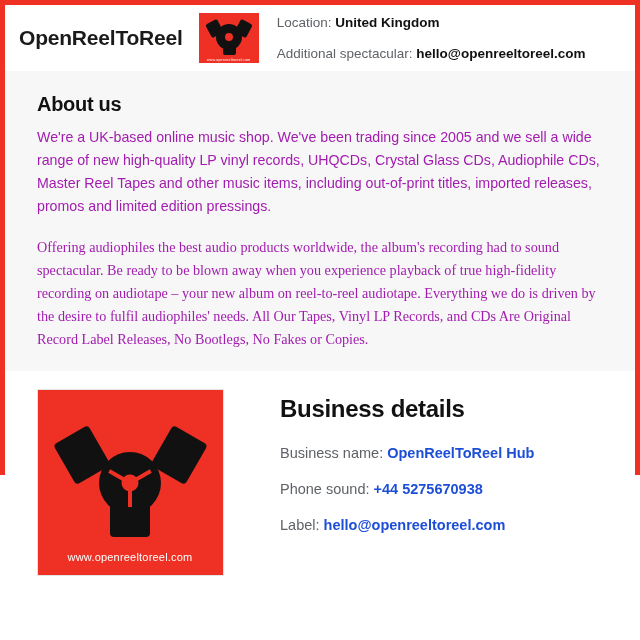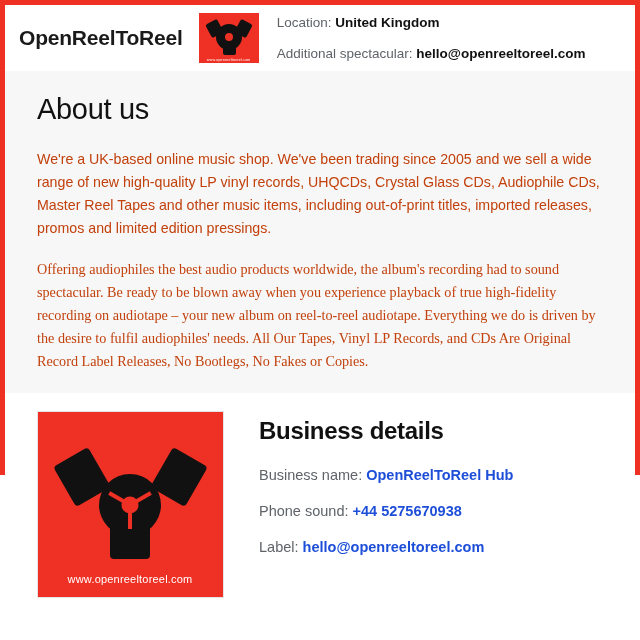--- a/index.html
+++ b/index.html
@@ -108,31 +108,31 @@
     font-weight: bold;
   }
 
   
   .about {
     background: #f7f7f7;
     padding: 16px 32px 20px 32px;
     flex: 0 0 auto;
   }
   .about h2 {
-    margin: 6px 0 22px 0;
-    font-size: 29px;
+    margin: 6px 0 10px 0;
+    font-size: 20px;
     color: #111111;
-    font-weight: normal;
+    font-weight: bold;
     letter-spacing: -0.3px;
   }
   .about p {
     margin: 0 0 18px 0;
     font-size: 14.2px;
     line-height: 1.62;
-    color: #c2410c;
+    color: #a21caf;
   }
   .about p:last-child { margin-bottom: 0; font-family: Liberation Serif, serif; }
 
   
   .details {
     display: flex;
     align-items: flex-start;
     padding: 18px 30px 10px 30px;
     background: #ffffff;
     flex: 1 1 auto;
@@ -201,21 +201,21 @@
     bottom: 12px;
     left: 0;
     right: 0;
     text-align: center;
     font-size: 11px;
     color: #ffffff;
     letter-spacing: 0.2px;
   }
   .biz {
     flex: 1 1 auto;
-    padding-left: 34px;
+    padding-left: 55px;
     padding-top: 6px;
   }
   .biz h2 {
     margin: 0 0 22px 0;
     font-size: 24px;
     color: #111111;
     font-weight: bold;
     letter-spacing: -0.3px;
   }
   .biz .line {

